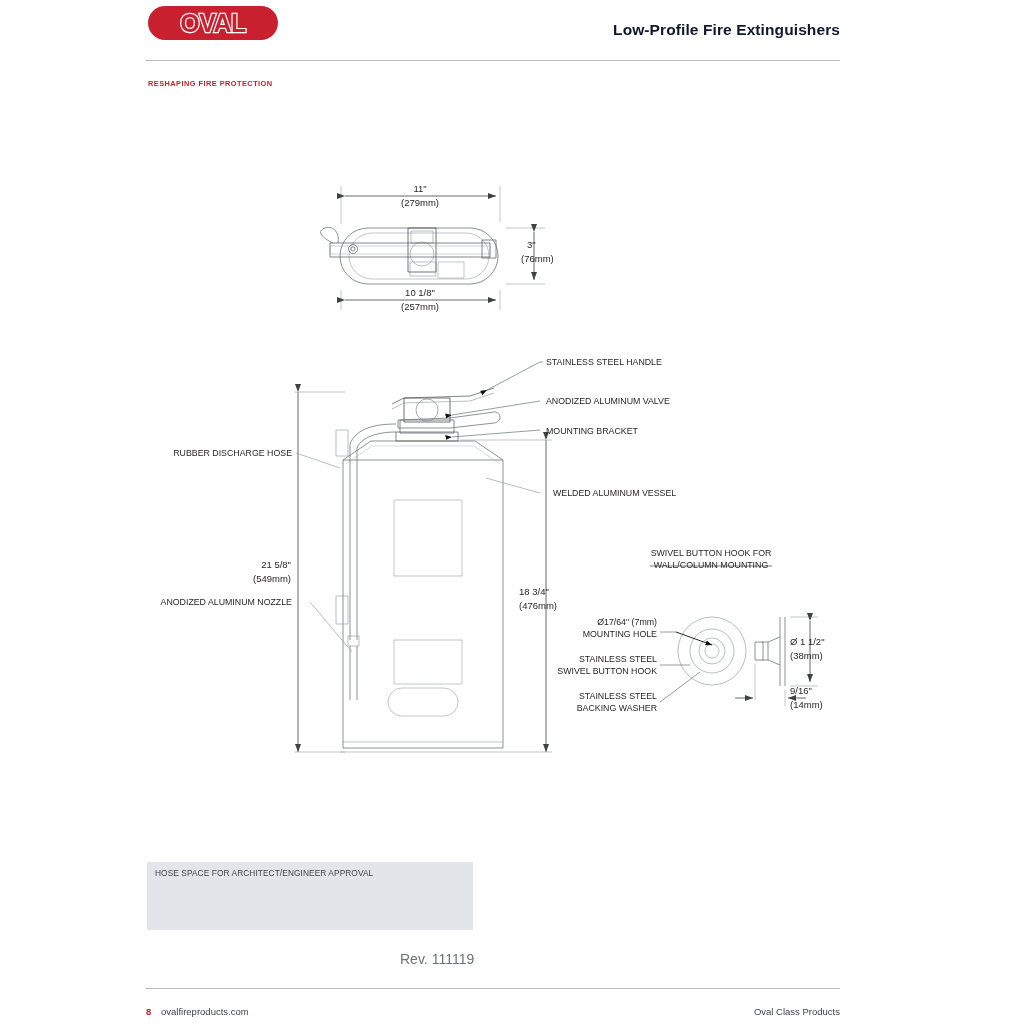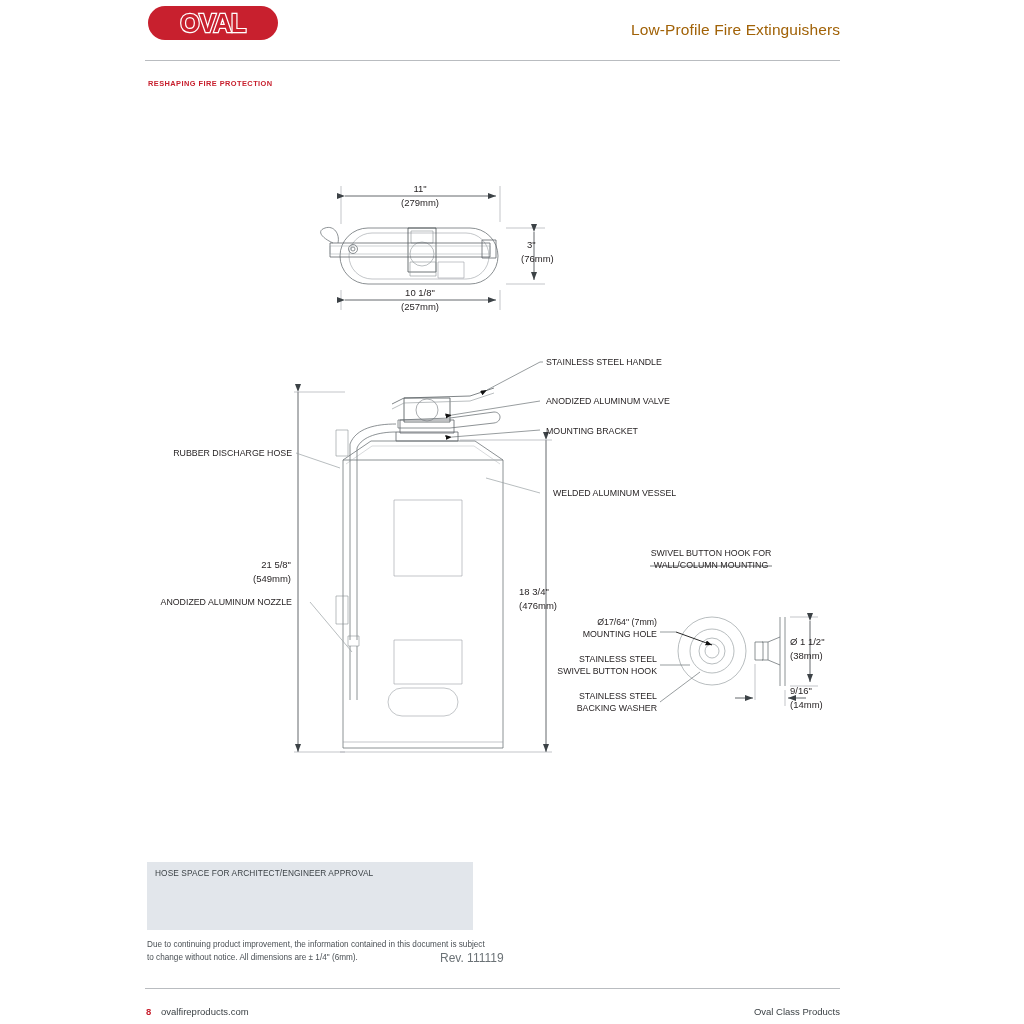--- a/index.html
+++ b/index.html
@@ -22,21 +22,21 @@
     font-family:"Liberation Sans", sans-serif;
     font-weight:bold;font-size:25px;letter-spacing:-0.5px;
     color:#c8202e;
     -webkit-text-stroke:2.4px #ffffff;
     paint-order:stroke fill;
   }
   .logo-tag{position:absolute;left:148px;top:39px;width:160px;
     font-size:7.4px;font-weight:bold;letter-spacing:0.45px;color:#c8202e;margin-top:40px;}
 
   .header-title{position:absolute;right:184px;top:21px;
-    font-size:15.5px;font-weight:normal;color:#a16207;letter-spacing:0.1px;
+    font-size:15.5px;font-weight:bold;color:#0f172a;letter-spacing:0.1px;
     white-space:nowrap;}
 
   .rule{position:absolute;left:145px;width:695px;height:1px;background:#b9bcc0;}
   .rule-top{top:60px;}
   .rule-bottom{top:988px;}
 
   .subtitle{position:absolute;left:147px;top:70px;white-space:nowrap;}
   .subtitle .model{font-size:16px;font-weight:bold;color:#231f20;letter-spacing:-0.2px;}
   .subtitle .desc{font-size:13.5px;color:#c8202e;letter-spacing:-0.1px;}
 
@@ -44,21 +44,21 @@
   .dwg{position:absolute;left:0;top:0;width:1024px;height:1024px;
        pointer-events:none;}
 
   
   .approval-box{position:absolute;left:147px;top:862px;width:326px;height:68px;
     background:#e2e6eb;}
   .approval-label{position:absolute;left:155px;top:868px;
     font-size:8.3px;letter-spacing:0.1px;color:#3c4246;}
   .disclaimer{position:absolute;left:147px;top:938px;width:340px;
     font-size:8.2px;line-height:13px;color:#4a5055;}
-  .rev{position:absolute;left:440px;top:951px;font-size:12px;color:#6b7276;}
+  .rev{position:absolute;left:400px;top:951px;font-size:14px;color:#6b7276;}
 
   
   .pg-num{position:absolute;left:146px;top:1006px;font-size:9.5px;
     font-weight:bold;color:#c8202e;}
   .pg-url{position:absolute;left:161px;top:1006px;font-size:9.5px;color:#3c4246;text-align:center;}
   .pg-brand{position:absolute;right:184px;top:1006px;font-size:9.5px;color:#3c4246;}
 </style>
 </head>
 <body>
 
@@ -227,21 +227,20 @@
       <text x="657" y="711" font-size="8.8" text-anchor="end">BACKING WASHER</text>
       <text x="790" y="645" font-size="9.5">Ø 1 1/2"</text>
       <text x="790" y="659" font-size="9.5">(38mm)</text>
       <text x="790" y="694" font-size="9.5">9/16"</text>
       <text x="790" y="708" font-size="9.5">(14mm)</text>
     </g>
   </svg>
 
   <div class="approval-box"></div>
   <div class="approval-label">HOSE SPACE FOR ARCHITECT/ENGINEER APPROVAL</div>
-  <div class="disclaimer">Due to continuing product improvement, the information contained in this document is subject to change without notice. All dimensions are ± 1/4" (6mm).</div>
   <div class="rev">Rev. 111119</div>
 
   <div class="rule rule-bottom"></div>
   <div class="pg-num">8</div>
   <div class="pg-url">ovalfireproducts.com</div>
   <div class="pg-brand">Oval Class Products</div>
 
 </div>
 
 </body></html>

